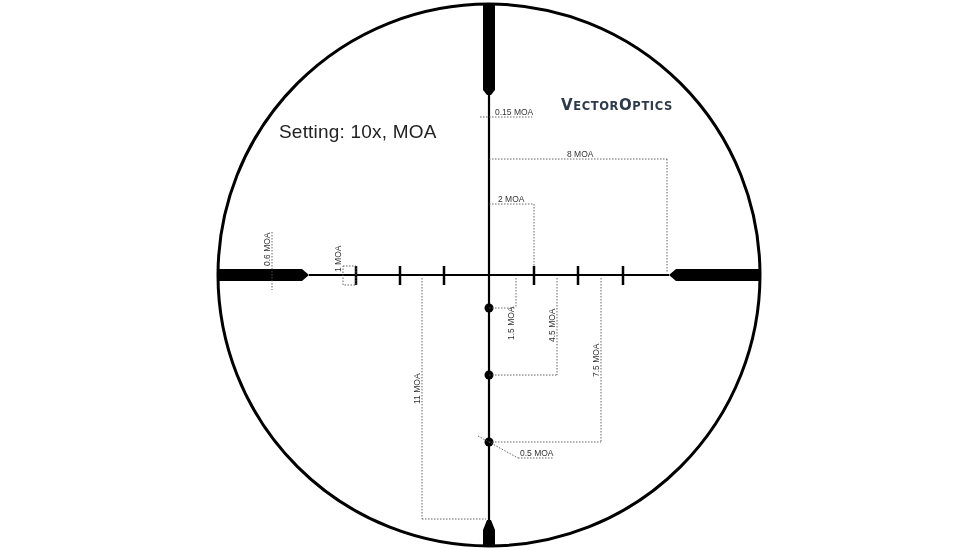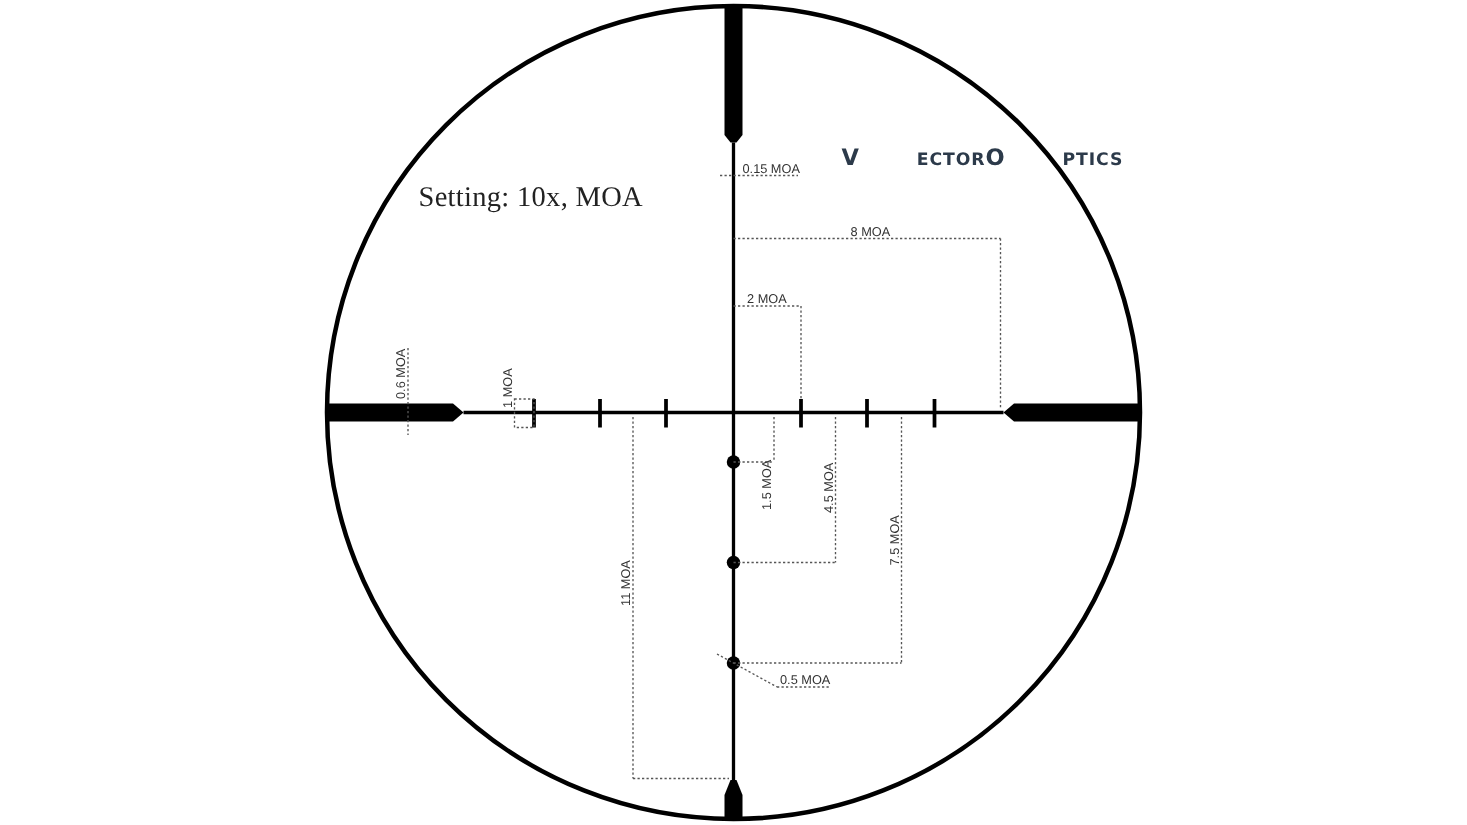--- a/index.html
+++ b/index.html
@@ -1,20 +1,20 @@
 <!DOCTYPE html>
 <html><head>
 <meta charset="utf-8">
 <style>
   html, body { margin:0; padding:0; background:#ffffff; }
   body { width:978px; height:550px; position:relative; overflow:hidden; font-family:"DejaVu Sans", sans-serif; }
   #stage { position:absolute; left:0; top:0; width:827px; height:550px; }
-  .setting { position:absolute; left:279px; top:121px; font-family:Liberation Serif, serif; font-size:19px; color:#222; letter-spacing:0.2px; }
+  .setting { position:absolute; left:279px; top:121px; font-family:Liberation Sans, sans-serif; font-size:19px; color:#222; letter-spacing:0.2px; }
   .brand { position:absolute; left:561px; top:96px; font-family:"DejaVu Sans", sans-serif; font-size:15px; font-weight:bold; color:#2c3a4a; letter-spacing:0.6px; }
-  .brand .sc { font-size:11.5px;margin-left:38px; }
+  .brand .sc { font-size:11.5px; }
   .brand .o { color:#2c3a4a; position:relative; }
   .lbl { font-family:"Liberation Sans", sans-serif; font-size:8.5px; fill:#333; }
 </style>
 </head>
 <body>
 
 <div id="stage">
   <svg width="978" height="550" viewBox="0 0 978 550" xmlns="http://www.w3.org/2000/svg">
     <defs>
       <clipPath id="c">

